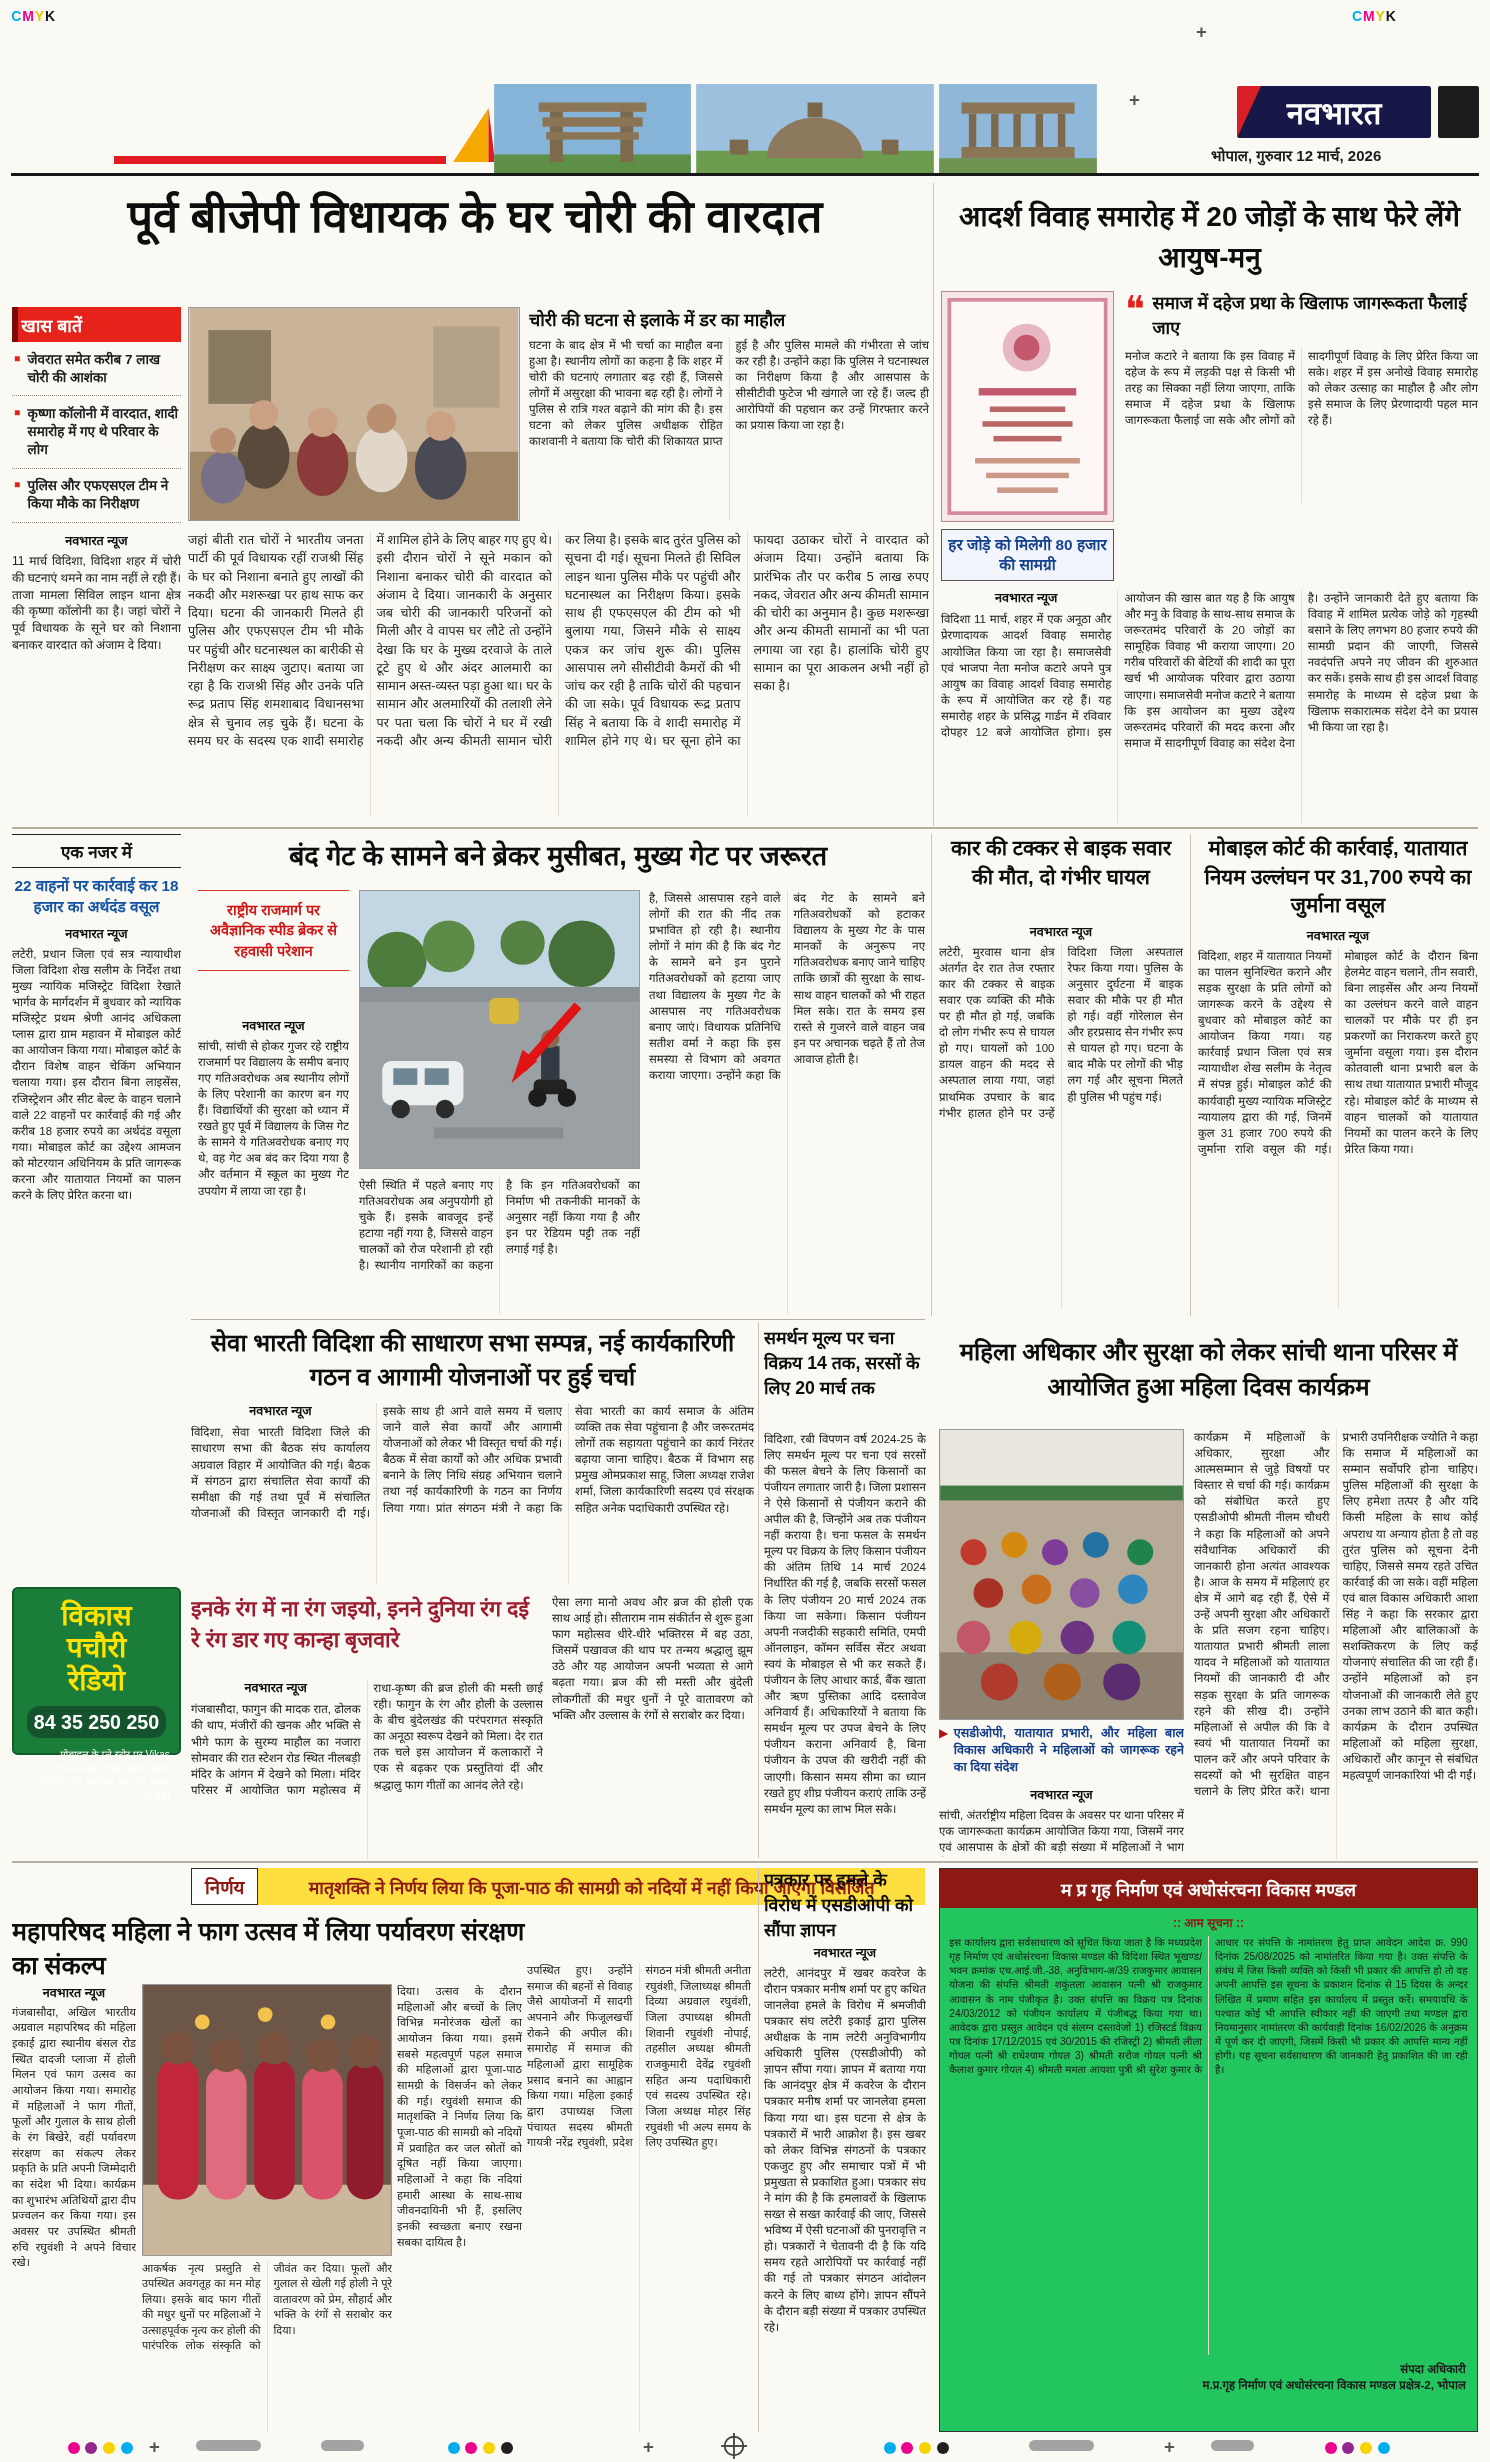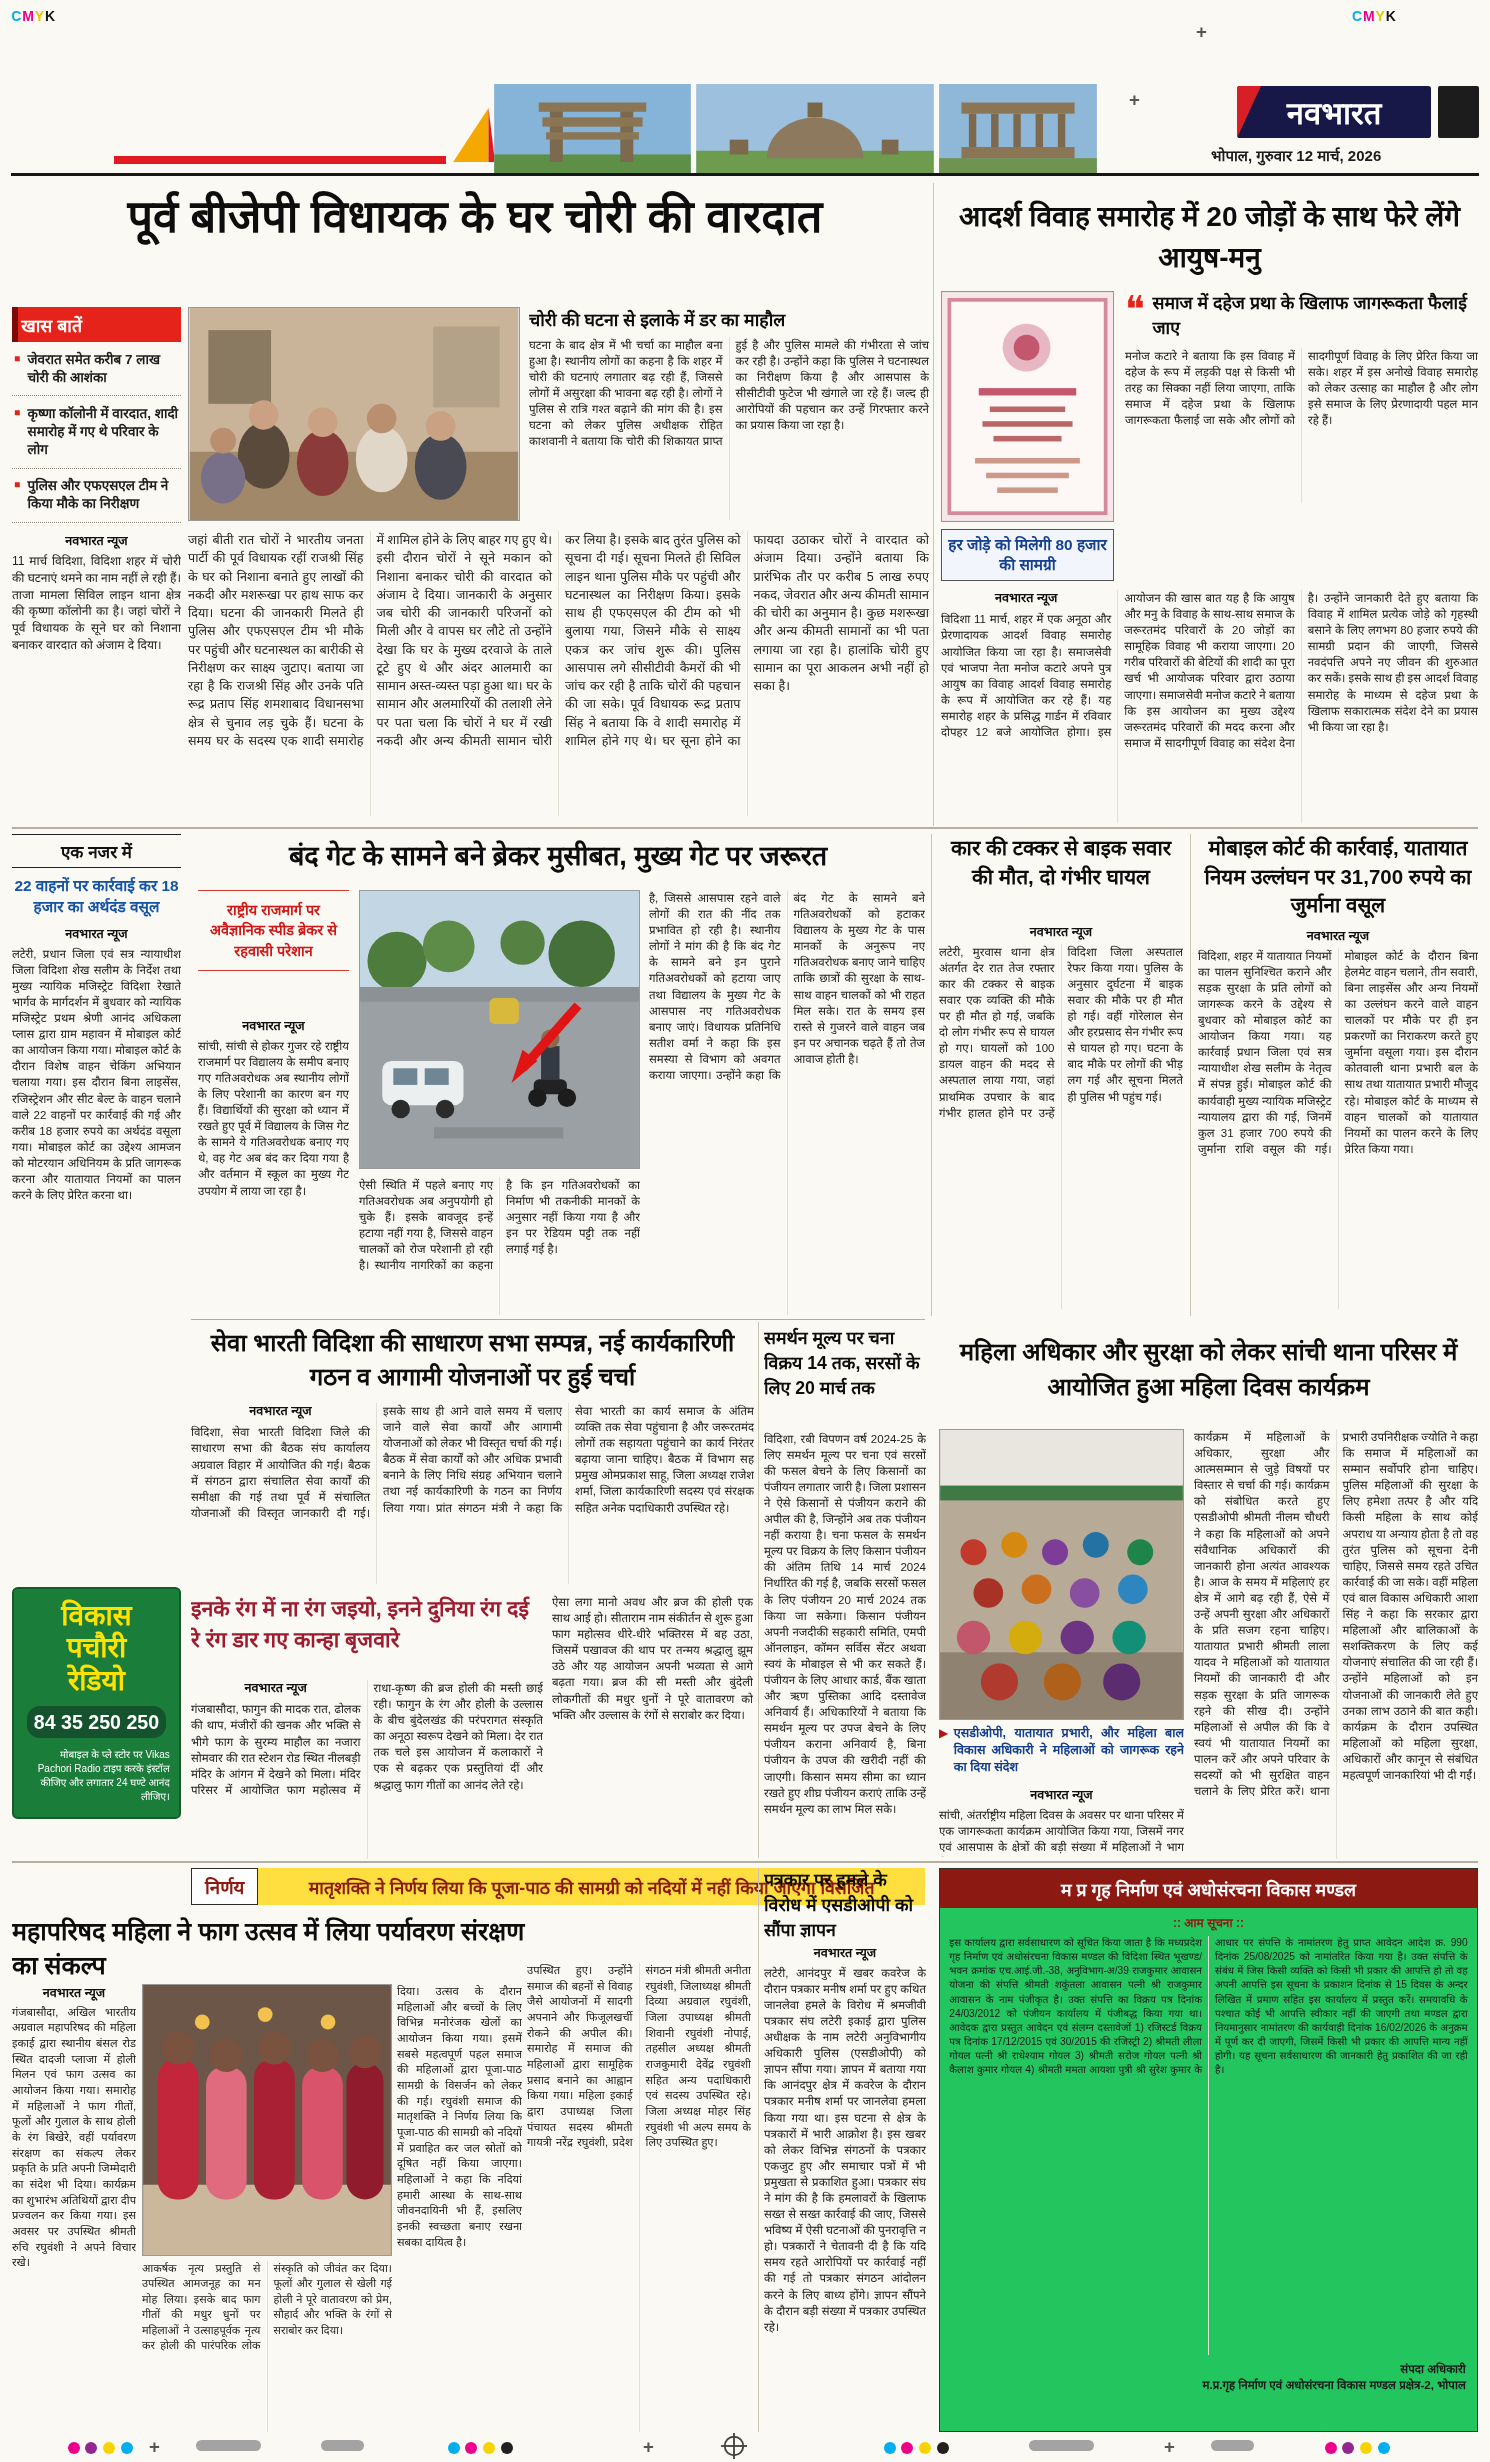--- a/index.html
+++ b/index.html
@@ -202,21 +202,21 @@
 
   <div class="hline" style="left:12px;top:827px;width:1466px"></div>
 
   <div class="abs" style="left:12px;top:834px;width:169px;height:747px;overflow:hidden">
     <div class="sec-title">एक नजर में</div>
     <div class="og-head">22 वाहनों पर कार्रवाई कर 18 हजार का अर्थदंड वसूल</div>
     <div class="byline">नवभारत न्यूज</div>
     <div class="body-txt sm" style="height:577px">लटेरी, प्रधान जिला एवं सत्र न्यायाधीश जिला विदिशा शेख सलीम के निर्देश तथा मुख्य न्यायिक मजिस्ट्रेट विदिशा रेखाते भार्गव के मार्गदर्शन में बुधवार को न्यायिक मजिस्ट्रेट प्रथम श्रेणी आनंद अधिकला प्लास द्वारा ग्राम महावन में मोबाइल कोर्ट का आयोजन किया गया। मोबाइल कोर्ट के दौरान विशेष वाहन चेकिंग अभियान चलाया गया। इस दौरान बिना लाइसेंस, रजिस्ट्रेशन और सीट बेल्ट के वाहन चलाने वाले 22 वाहनों पर कार्रवाई की गई और करीब 18 हजार रुपये का अर्थदंड वसूला गया। मोबाइल कोर्ट का उद्देश्य आमजन को मोटरयान अधिनियम के प्रति जागरूक करना और यातायात नियमों का पालन करने के लिए प्रेरित करना था।</div>
   </div>
 
-  <div class="abs ad" style="left:12px;top:1587px;width:169px;height:232px">
+  <div class="abs ad" style="left:12px;top:1587px;width:169px;height:168px">
     <div class="ttl">विकास</div>
     <div class="ttl">पचौरी</div>
     <div class="ttl">रेडियो</div>
     <div class="ph">84 35 250 250</div>
     <div class="nt">मोबाइल के प्ले स्टोर पर Vikas Pachori Radio टाइप करके इंस्टॉल कीजिए और लगातार 24 घण्टे आनंद लीजिए।</div>
   </div>
 
   <div class="abs head-xl" style="left:191px;top:834px;width:734px;height:47px;font-size:27px;line-height:45px;overflow:hidden">बंद गेट के सामने बने ब्रेकर मुसीबत, मुख्य गेट पर जरूरत</div>
 
   <div class="abs red-note" style="left:198px;top:890px;width:151px">राष्ट्रीय राजमार्ग पर अवैज्ञानिक स्पीड ब्रेकर से रहवासी परेशान</div>
@@ -360,21 +360,21 @@
         <circle cx="71" cy="34" r="9" fill="#7a5240"></circle>
         <rect x="86" y="44" width="22" height="72" rx="10" fill="#d9536a"></rect>
         <circle cx="97" cy="38" r="9" fill="#7a5240"></circle>
         <rect x="110" y="42" width="20" height="74" rx="10" fill="#8f1b2c"></rect>
         <circle cx="120" cy="36" r="9" fill="#7a5240"></circle>
         <circle cx="32" cy="20" r="4" fill="#f2c14e"></circle>
         <circle cx="66" cy="16" r="4" fill="#f2c14e"></circle>
         <circle cx="100" cy="20" r="4" fill="#f2c14e"></circle>
       </svg>
   </div>
-  <div class="abs body-txt cols2" style="left:142px;top:2261px;width:250px;height:171px;font-size:11px">आकर्षक नृत्य प्रस्तुति से उपस्थित आमजनूह का मन मोह लिया। इसके बाद फाग गीतों की मधुर धुनों पर महिलाओं ने उत्साहपूर्वक नृत्य कर होली की पारंपरिक लोक संस्कृति को जीवंत कर दिया। फूलों और गुलाल से खेली गई होली ने पूरे वातावरण को प्रेम, सौहार्द और भक्ति के रंगों से सराबोर कर दिया।</div>
+  <div class="abs body-txt cols2" style="left:142px;top:2261px;width:250px;height:171px;font-size:11px">आकर्षक नृत्य प्रस्तुति से उपस्थित अवगतूह का मन मोह लिया। इसके बाद फाग गीतों की मधुर धुनों पर महिलाओं ने उत्साहपूर्वक नृत्य कर होली की पारंपरिक लोक संस्कृति को जीवंत कर दिया। फूलों और गुलाल से खेली गई होली ने पूरे वातावरण को प्रेम, सौहार्द और भक्ति के रंगों से सराबोर कर दिया।</div>
 
   <div class="abs body-txt" style="left:397px;top:1984px;width:125px;height:449px;font-size:11.2px">दिया। उत्सव के दौरान महिलाओं और बच्चों के लिए विभिन्न मनोरंजक खेलों का आयोजन किया गया। इसमें सबसे महत्वपूर्ण पहल समाज की महिलाओं द्वारा पूजा-पाठ सामग्री के विसर्जन को लेकर की गई। रघुवंशी समाज की मातृशक्ति ने निर्णय लिया कि पूजा-पाठ की सामग्री को नदियों में प्रवाहित कर जल स्रोतों को दूषित नहीं किया जाएगा। महिलाओं ने कहा कि नदियां हमारी आस्था के साथ-साथ जीवनदायिनी भी हैं, इसलिए इनकी स्वच्छता बनाए रखना सबका दायित्व है।</div>
   <div class="abs body-txt cols2" style="left:527px;top:1963px;width:224px;height:469px;font-size:11.2px">उपस्थित हुए। उन्होंने समाज की बहनों से विवाह जैसे आयोजनों में सादगी अपनाने और फिजूलखर्ची रोकने की अपील की। समारोह में समाज की महिलाओं द्वारा सामूहिक प्रसाद बनाने का आह्वान किया गया। महिला इकाई द्वारा उपाध्यक्ष जिला पंचायत सदस्य श्रीमती गायत्री नरेंद्र रघुवंशी, प्रदेश संगठन मंत्री श्रीमती अनीता रघुवंशी, जिलाध्यक्ष श्रीमती दिव्या अग्रवाल रघुवंशी, जिला उपाध्यक्ष श्रीमती शिवानी रघुवंशी नोपाई, तहसील अध्यक्ष श्रीमती राजकुमारी देवेंद्र रघुवंशी सहित अन्य पदाधिकारी एवं सदस्य उपस्थित रहे। जिला अध्यक्ष मोहर सिंह रघुवंशी भी अल्प समय के लिए उपस्थित हुए।</div>
 
   <div class="vline" style="left:758px;top:1868px;height:564px"></div>
 
   <div class="abs" style="left:764px;top:1868px;width:162px;height:564px;overflow:hidden">
     <div class="head-xl" style="font-size:17.7px;line-height:1.4;text-align:left;height:76px;overflow:hidden">पत्रकार पर हमले के विरोध में एसडीओपी को सौंपा ज्ञापन</div>
     <div class="byline">नवभारत न्यूज</div>
     <div class="body-txt sm" style="height:453px">लटेरी, आनंदपुर में खबर कवरेज के दौरान पत्रकार मनीष शर्मा पर हुए कथित जानलेवा हमले के विरोध में श्रमजीवी पत्रकार संघ लटेरी इकाई द्वारा पुलिस अधीक्षक के नाम लटेरी अनुविभागीय अधिकारी पुलिस (एसडीओपी) को ज्ञापन सौंपा गया। ज्ञापन में बताया गया कि आनंदपुर क्षेत्र में कवरेज के दौरान पत्रकार मनीष शर्मा पर जानलेवा हमला किया गया था। इस घटना से क्षेत्र के पत्रकारों में भारी आक्रोश है। इस खबर को लेकर विभिन्न संगठनों के पत्रकार एकजुट हुए और समाचार पत्रों में भी प्रमुखता से प्रकाशित हुआ। पत्रकार संघ ने मांग की है कि हमलावरों के खिलाफ सख्त से सख्त कार्रवाई की जाए, जिससे भविष्य में ऐसी घटनाओं की पुनरावृत्ति न हो। पत्रकारों ने चेतावनी दी है कि यदि समय रहते आरोपियों पर कार्रवाई नहीं की गई तो पत्रकार संगठन आंदोलन करने के लिए बाध्य होंगे। ज्ञापन सौंपने के दौरान बड़ी संख्या में पत्रकार उपस्थित रहे।</div>

